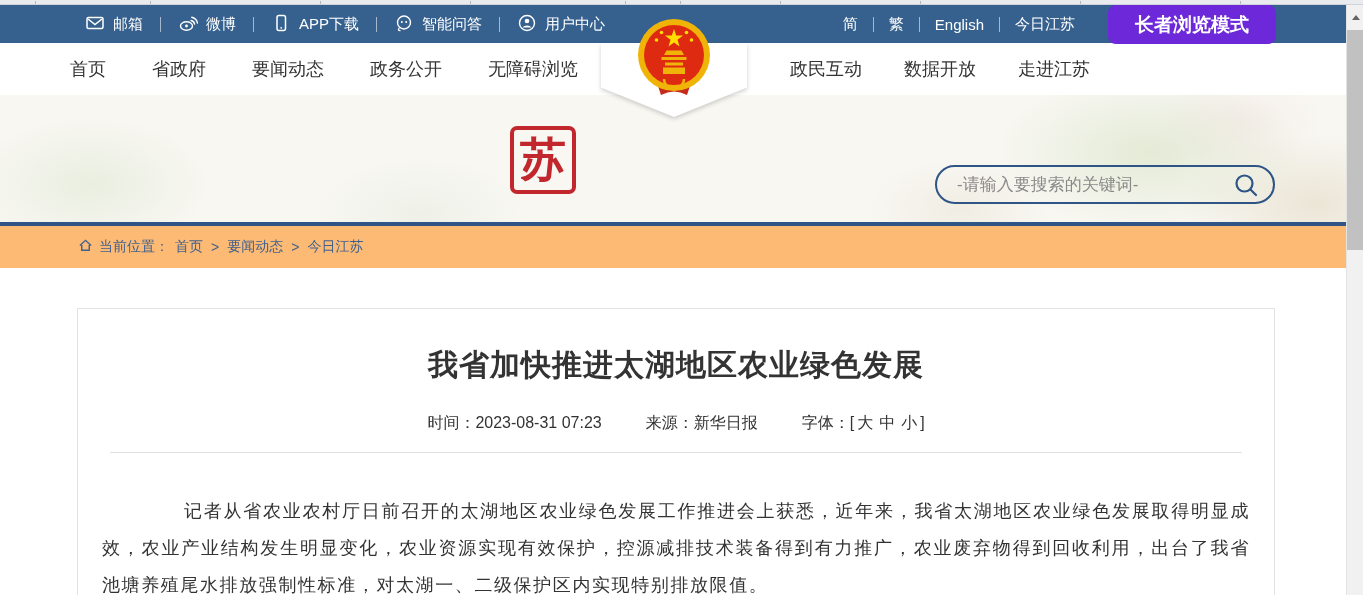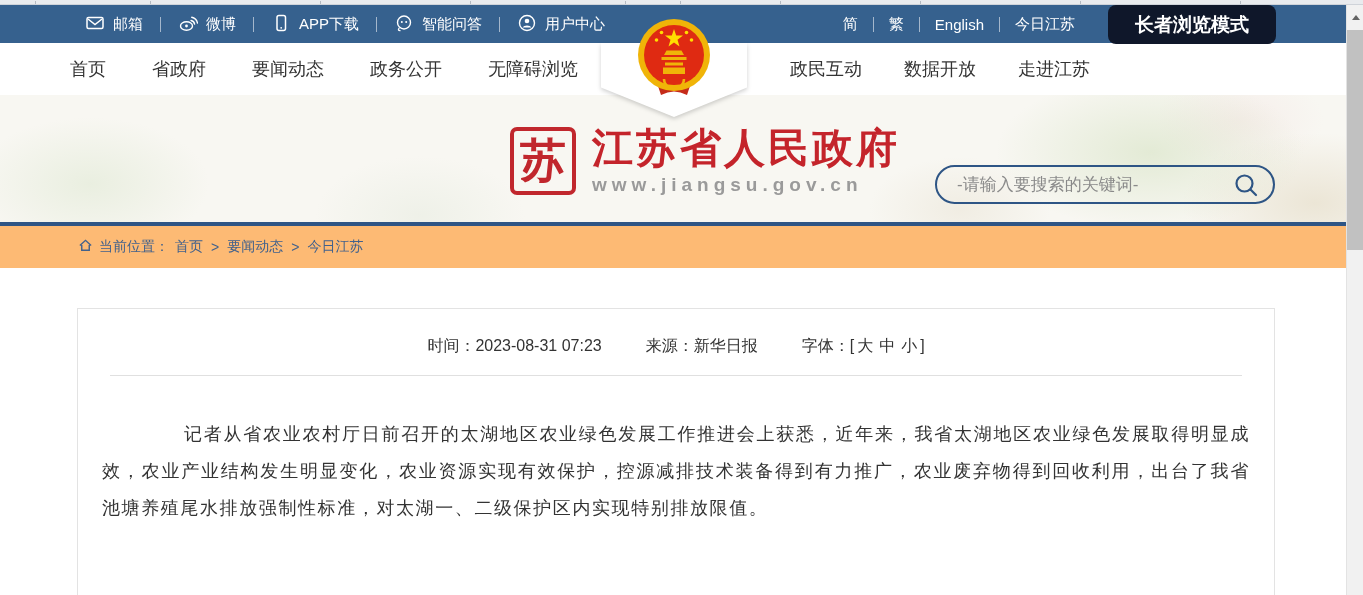--- a/index.html
+++ b/index.html
@@ -15,21 +15,21 @@
   .sb-arrow { width:0; height:0; border-left:4px solid transparent; border-right:4px solid transparent; border-bottom:5px solid #636363; }
   .sb-thumb { position:absolute; top:25px; left:0; width:16px; height:220px; background:#c1c1c1; cursor:pointer; }
 
   
   .topbar { position:absolute; top:5px; left:0; width:1346px; height:38px; background:#36618e; display:flex; align-items:center; z-index:10; }
   .topbar-left { display:flex; align-items:center; margin-left:68px; }
   .quick-link { display:flex; align-items:center; gap:8px; padding:0 17px; color:#fff; font-size:15px; cursor:pointer; white-space:nowrap; }
   .vsep { width:1px; height:15px; background:rgba(255,255,255,.55); }
   .topbar-right { margin-left:auto; display:flex; align-items:center; margin-right:70px; }
   .lang-link { color:#fff; font-size:15px; padding:0 15px; cursor:pointer; white-space:nowrap; }
-  .elder-btn { margin-left:18px; background:#0f172a; color:#fff; font-weight:bold; font-size:19px; line-height:1; padding:10px 27px; border-radius:8px; border:none; cursor:pointer; white-space:nowrap; }
+  .elder-btn { margin-left:18px; background:#6d28d9; color:#fff; font-weight:bold; font-size:19px; line-height:1; padding:10px 27px; border-radius:8px; border:none; cursor:pointer; white-space:nowrap; }
 
   
   .navbar { position:absolute; top:43px; left:0; width:1346px; height:52px; background:#ffffff; display:flex; align-items:center; font-size:18px; z-index:9; }
   .nav-left { display:flex; gap:46px; margin-left:70px; }
   .nav-right { display:flex; gap:42px; margin-left:auto; margin-right:256px; }
   .nav-item { color:#333; cursor:pointer; white-space:nowrap; }
 
   
   .shield-wrap { position:absolute; left:601px; top:43px; z-index:12; filter:drop-shadow(0 2px 2px rgba(0,0,0,.18)); }
   .shield { width:146px; height:74px; background:#fff; clip-path:polygon(0 0,100% 0,100% 60%,50% 100%,0 60%); }
@@ -191,24 +191,20 @@
     <rect x="24.5" y="40" width="25" height="3" fill="#f0b408"></rect>
     <rect x="28" y="45.5" width="18" height="3" fill="#f0b408"></rect>
     <rect x="26" y="50.5" width="22" height="6.5" fill="#f0b408"></rect>
     <path d="M27 62 a10 10 0 0 0 20 0" fill="none" stroke="#f0b408" stroke-width="2.5"></path>
   </svg>
 </div>
 
 <div class="banner">
   <div class="logo-row">
     <div class="seal">苏</div>
-    <div class="site-text">
-      <div class="site-name">江苏省人民政府</div>
-      <div class="site-url">www.jiangsu.gov.cn</div>
-    </div>
   </div>
   <div class="search">
     <input type="text" placeholder="-请输入要搜索的关键词-" style="">
     <span class="search-icon">
       <svg width="26" height="26" viewBox="0 0 26 26" fill="none">
           <circle cx="11.5" cy="11.5" r="8" stroke="#2e5585" stroke-width="2.2"></circle>
           <line x1="17.5" y1="17.5" x2="23" y2="23" stroke="#2e5585" stroke-width="2.2" stroke-linecap="round"></line>
         </svg>
     </span>
   </div>
@@ -228,20 +224,21 @@
     <span class="bc-link">首页</span>
     <span class="bc-sep">&gt;</span>
     <span class="bc-link">要闻动态</span>
     <span class="bc-sep">&gt;</span>
     <span class="bc-link">今日江苏</span>
   </div>
 </div>
 
 <div class="content">
   <div class="card">
+    <h1 class="article-title">我省加快推进太湖地区农业绿色发展</h1>
     <div class="meta-row">
       <span class="meta-item"><span>时间：</span><span>2023-08-31 07:23</span></span>
       <span class="meta-item"><span>来源：</span><span>新华日报</span></span>
       <span class="meta-item"><span>字体：</span><span>[</span><span class="font-size-link">大</span><span class="font-size-link">中</span><span class="font-size-link">小</span><span>]</span></span>
     </div>
     <div class="meta-divider"></div>
     <p class="article-body">记者从省农业农村厅日前召开的太湖地区农业绿色发展工作推进会上获悉，近年来，我省太湖地区农业绿色发展取得明显成效，农业产业结构发生明显变化，农业资源实现有效保护，控源减排技术装备得到有力推广，农业废弃物得到回收利用，出台了我省池塘养殖尾水排放强制性标准，对太湖一、二级保护区内实现特别排放限值。</p>
   </div>
 </div>
 

